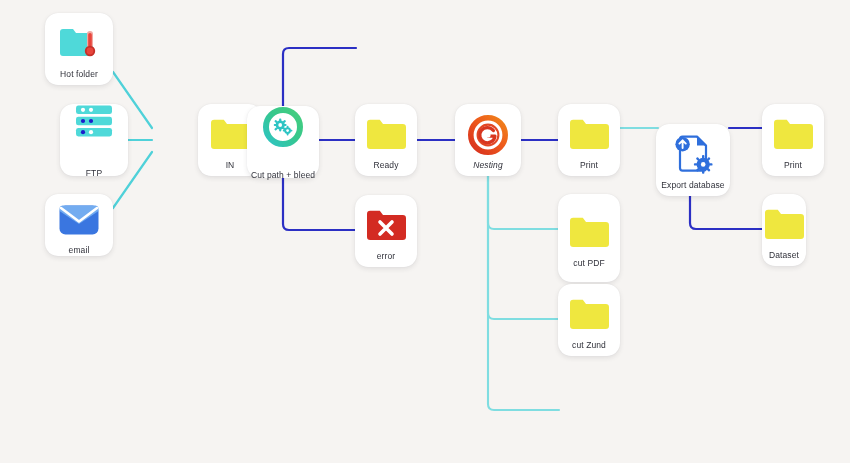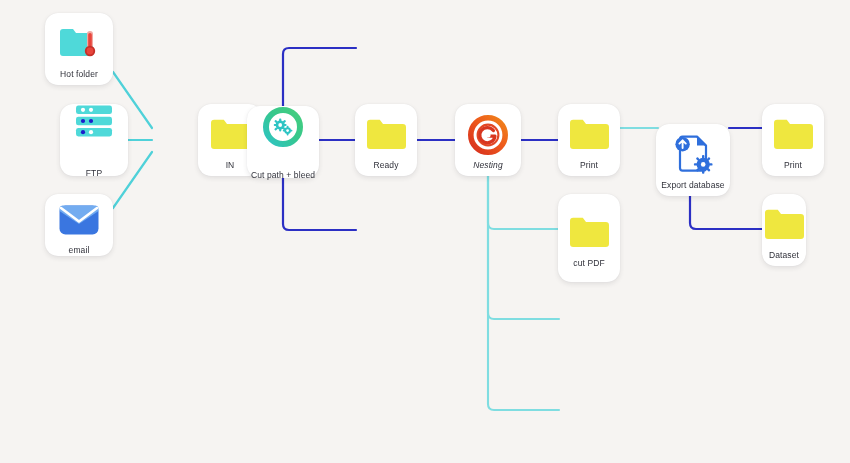--- a/index.html
+++ b/index.html
@@ -187,20 +187,29 @@
 
   <div class="node" style="left:355px;top:104px;width:62px;height:72px;">
     <div class="node-icon">
       <svg width="40" height="33" viewBox="0 0 40 33">
         <path d="M1 5 a3.2 3.2 0 0 1 3.2 -3.2 h9.6 l3.2 4.2 h19.8 a3.2 3.2 0 0 1 3.2 3.2 v18.6 a3.2 3.2 0 0 1 -3.2 3.2 H4.2 a3.2 3.2 0 0 1 -3.2 -3.2 Z" fill="#efe73f"></path>
       </svg>
     </div>
     <div class="node-label">Ready</div>
   </div>
 
+  <div class="node" style="left:355px;top:195px;width:62px;height:72px;">
+    <div class="node-icon">
+      <svg width="40" height="33" viewBox="0 0 40 33">
+        <path d="M1 5 a3.2 3.2 0 0 1 3.2 -3.2 h9.6 l3.2 4.2 h19.8 a3.2 3.2 0 0 1 3.2 3.2 v18.6 a3.2 3.2 0 0 1 -3.2 3.2 H4.2 a3.2 3.2 0 0 1 -3.2 -3.2 Z" fill="#d32b22"></path>
+        <path d="M14 13 L26 25 M26 13 L14 25" fill="none" stroke="#ffffff" stroke-width="3.6" stroke-linecap="round"></path>
+      </svg>
+    </div>
+    <div class="node-label">error</div>
+  </div>
 
   <div class="node" style="left:455px;top:104px;width:66px;height:72px;font-style:italic;">
     <div class="node-icon">
       <svg width="42" height="42" viewBox="0 0 42 42">
         <defs>
           <linearGradient id="nestGrad" x1="0" y1="1" x2="1" y2="0">
             <stop offset="0%" stop-color="#d62d1e"></stop>
             <stop offset="55%" stop-color="#ee5a1c"></stop>
             <stop offset="100%" stop-color="#f0861a"></stop>
           </linearGradient>
@@ -226,20 +235,28 @@
 
   <div class="node" style="left:558px;top:194px;width:62px;height:88px;">
     <div class="node-icon">
       <svg width="40" height="33" viewBox="0 0 40 33">
         <path d="M1 5 a3.2 3.2 0 0 1 3.2 -3.2 h9.6 l3.2 4.2 h19.8 a3.2 3.2 0 0 1 3.2 3.2 v18.6 a3.2 3.2 0 0 1 -3.2 3.2 H4.2 a3.2 3.2 0 0 1 -3.2 -3.2 Z" fill="#efe73f"></path>
       </svg>
     </div>
     <div class="node-label">cut PDF</div>
   </div>
 
+  <div class="node" style="left:558px;top:284px;width:62px;height:72px;">
+    <div class="node-icon">
+      <svg width="40" height="33" viewBox="0 0 40 33">
+        <path d="M1 5 a3.2 3.2 0 0 1 3.2 -3.2 h9.6 l3.2 4.2 h19.8 a3.2 3.2 0 0 1 3.2 3.2 v18.6 a3.2 3.2 0 0 1 -3.2 3.2 H4.2 a3.2 3.2 0 0 1 -3.2 -3.2 Z" fill="#efe73f"></path>
+      </svg>
+    </div>
+    <div class="node-label">cut Zund</div>
+  </div>
 
 
   <div class="node" style="left:656px;top:104px;width:74px;height:72px;margin-top:20px;">
     <div class="node-icon">
       <svg width="40" height="40" viewBox="0 0 40 40">
         <path d="M7 4.2 a2.6 2.6 0 0 1 2.6 -2.6 H24 l9 9 v22.4 a2.6 2.6 0 0 1 -2.6 2.6 H9.6 a2.6 2.6 0 0 1 -2.6 -2.6 Z" fill="#ffffff" stroke="#2f6fdc" stroke-width="2.2" stroke-linejoin="round"></path>
         <path d="M24 1.6 L24 10.6 L33 10.6 Z" fill="#2f6fdc"></path>
         <circle cx="9.6" cy="9.2" r="7.2" fill="#2f6fdc"></circle>
         <path d="M9.6 5.4 L9.6 13 M6.4 8.6 L9.6 5.3 L12.8 8.6" fill="none" stroke="#ffffff" stroke-width="1.9" stroke-linecap="round" stroke-linejoin="round"></path>
         <g transform="translate(30.2,29.4)">

